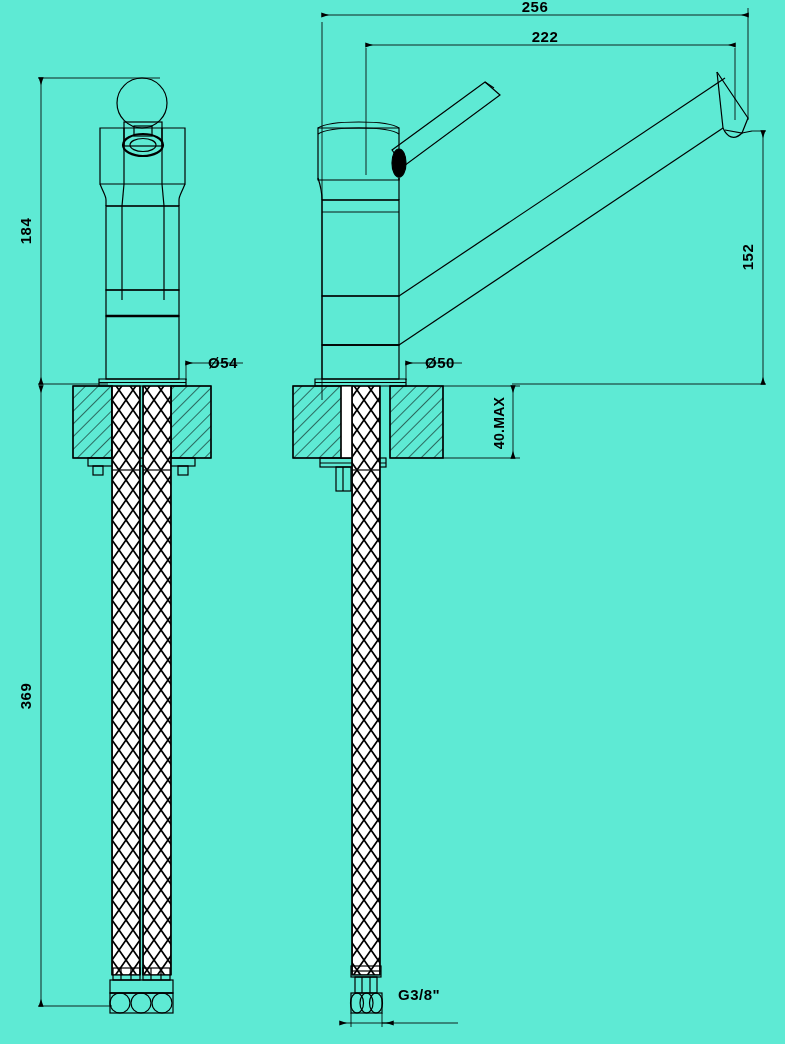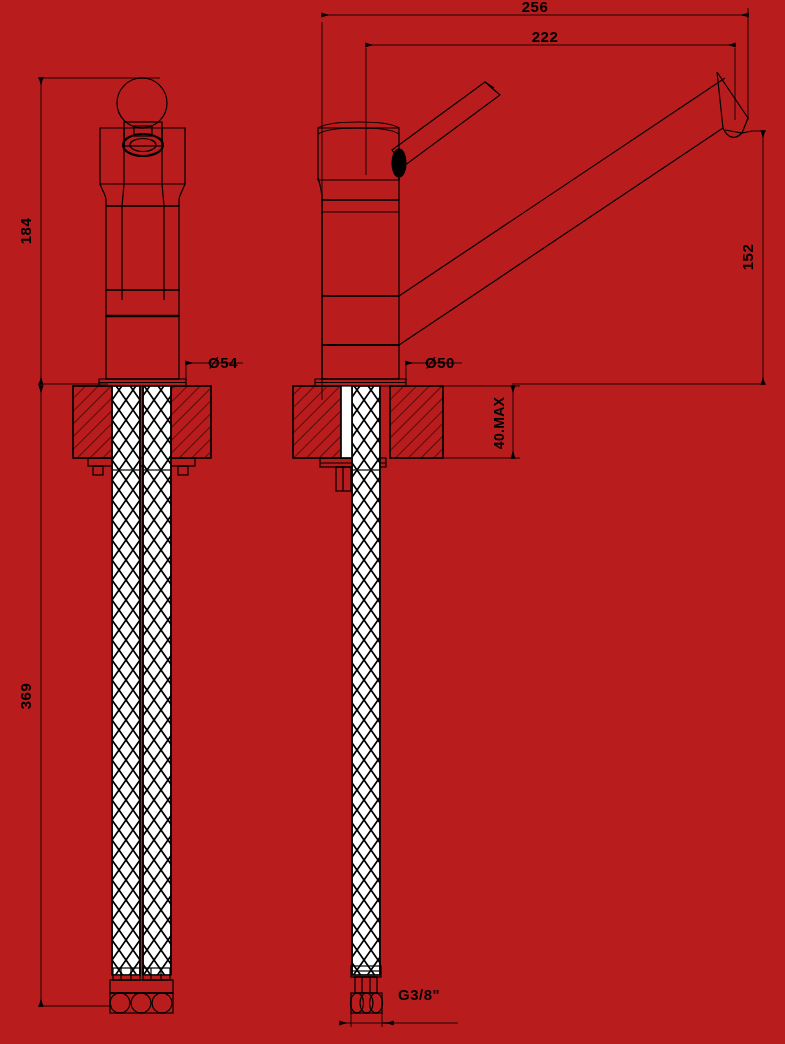--- a/index.html
+++ b/index.html
@@ -7,21 +7,21 @@
     padding: 0;
     background: #ffffff;
   }
   body {
     font-family: "Liberation Sans", sans-serif;
   }
   #drawing-root {
     position: relative;
     width: 785px;
     height: 1044px;
-    background: #b91c1c;
+    background: #5eead4;
     overflow: hidden;
   }
   svg.dwg {
     display: block;
     width: 785px;
     height: 1044px;
   }
   .dim-text {
     font-family: "Liberation Sans", sans-serif;
     font-size: 15px;

